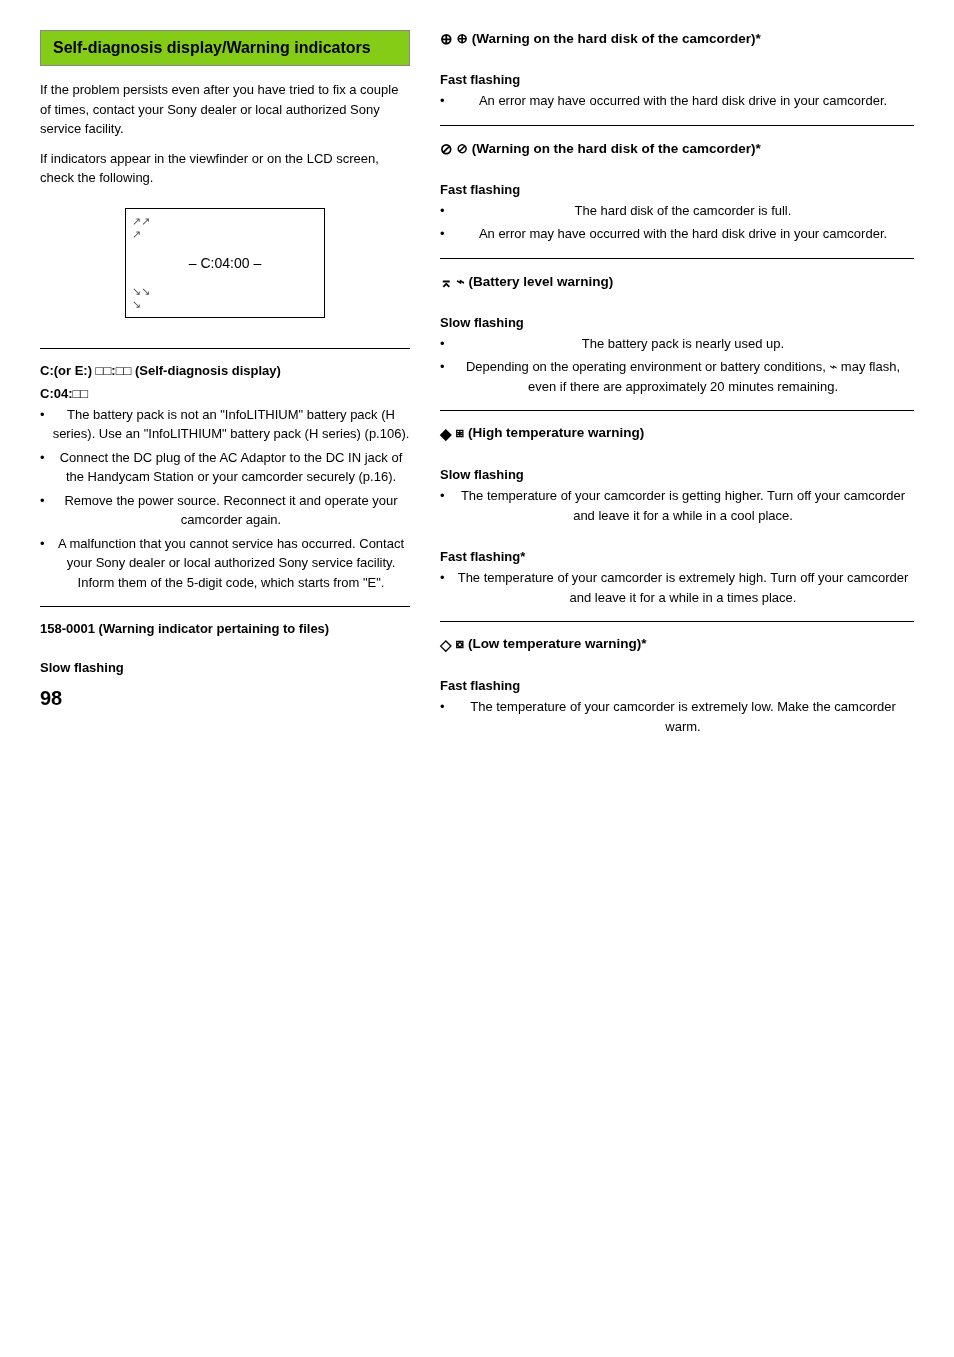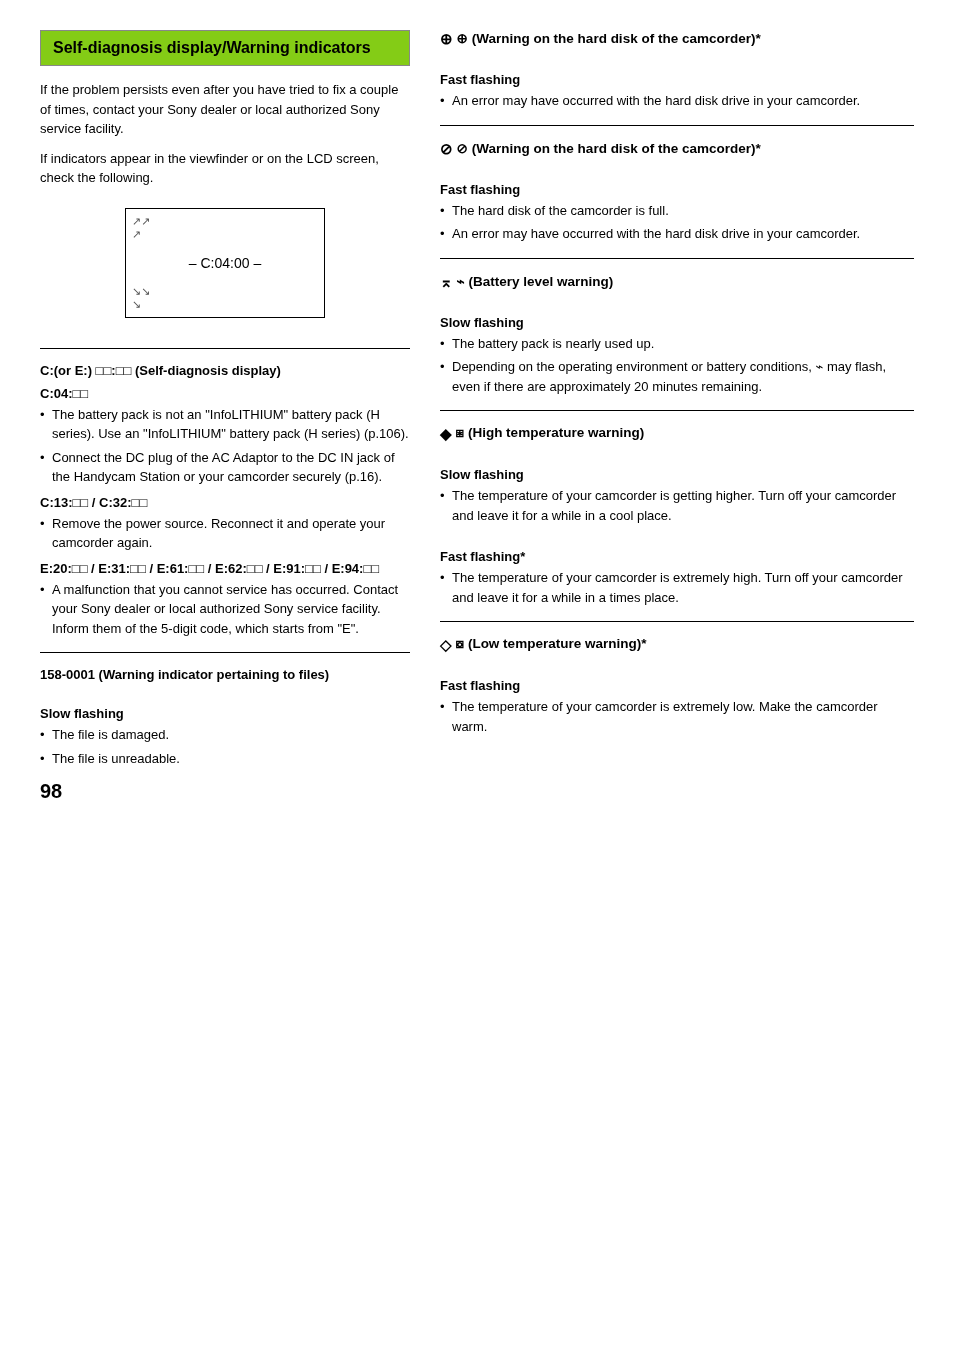--- a/index.html
+++ b/index.html
@@ -76,20 +76,21 @@
     }
     .flash-label {
       font-weight: bold;
       margin: 24px 0 4px 0;
       font-size: 13px;
     }
     .bullet-list {
       list-style: none;
       padding: 0;
       margin: 0;
+      text-align: center;
     }
     .bullet-list li {
       padding-left: 12px;
       position: relative;
       margin-bottom: 4px;
       line-height: 1.5;
     }
     .bullet-list li::before {
       content: "•";
       position: absolute;
@@ -145,38 +146,32 @@
     <hr class="divider">
 
     <div class="subsection-title">C:(or E:) □□:□□ (Self-diagnosis display)</div>
 
     <div class="c04-code">C:04:□□</div>
     <ul class="bullet-list">
       <li>The battery pack is not an "InfoLITHIUM" battery pack (H series). Use an "InfoLITHIUM" battery pack (H series) (p.106).</li>
       <li>Connect the DC plug of the AC Adaptor to the DC IN jack of the Handycam Station or your camcorder securely (p.16).</li>
     </ul>
 
-    <div class="c04-code">C:13:□□ / C:32:□□</div>
     <ul class="bullet-list">
       <li>Remove the power source. Reconnect it and operate your camcorder again.</li>
     </ul>
 
-    <div class="e-codes">E:20:□□ / E:31:□□ / E:61:□□ / E:62:□□ / E:91:□□ / E:94:□□</div>
     <ul class="bullet-list">
       <li>A malfunction that you cannot service has occurred. Contact your Sony dealer or local authorized Sony service facility. Inform them of the 5-digit code, which starts from "E".</li>
     </ul>
 
     <hr class="divider">
 
     <div class="subsection-title">158-0001 (Warning indicator pertaining to files)</div>
     <div class="flash-label">Slow flashing</div>
-    <ul class="bullet-list">
-      <li>The file is damaged.</li>
-      <li>The file is unreadable.</li>
-    </ul>
 
     <div class="page-number">98</div>
   </div>
 
   <div class="right-col">
 
     <div class="right-section">
       <div class="section-icon-title">
         <span class="icon-symbol">⊕</span>
         <span>⊕ (Warning on the hard disk of the camcorder)*</span>

